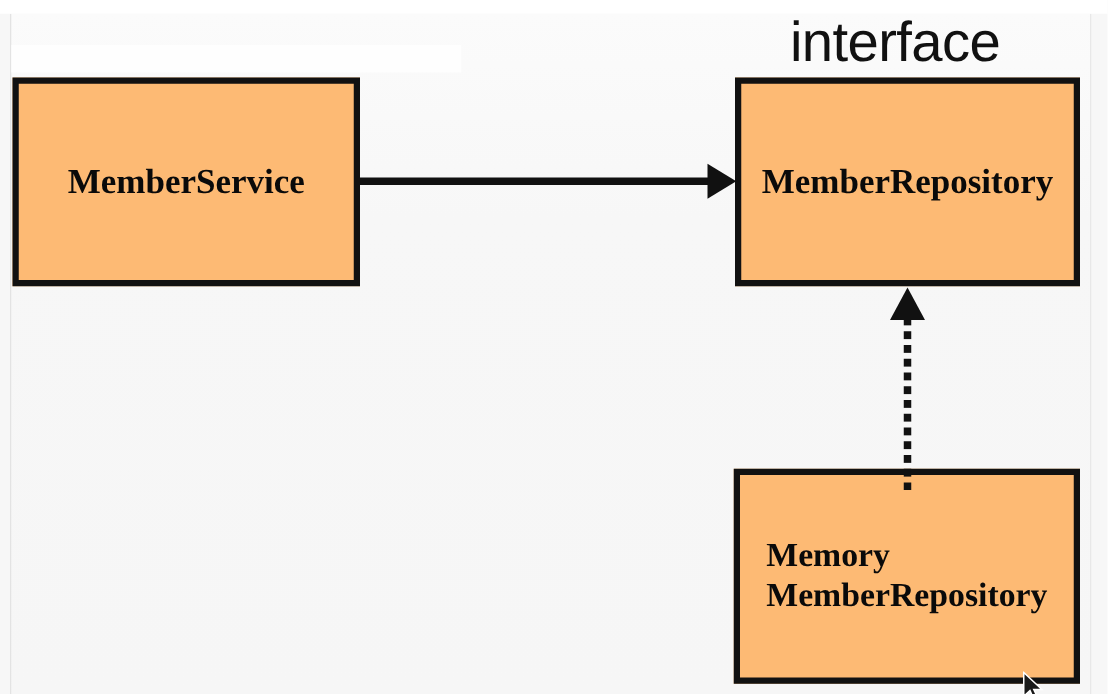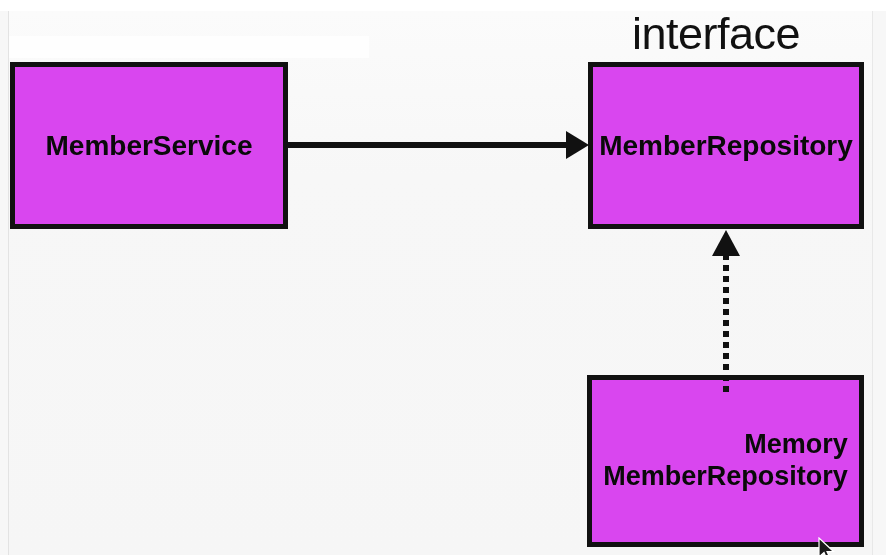--- a/index.html
+++ b/index.html
@@ -51,27 +51,28 @@
     left: 9px;
     top: 25px;
     width: 360px;
     height: 22px;
     background: rgba(255,255,255,0.72);
   }
 
   
   .uml-box {
     position: absolute;
-    background: #d946ef;
+    background: #fdba74;
     border: 5px solid #111111;
     box-sizing: border-box;
     display: flex;
     align-items: center;
     justify-content: center;
-    text-align: right;
+    text-align: left;
+    font-family: Liberation Serif, serif;
   }
   .uml-label {
     font-weight: bold;
     color: #0a0a0a;
     line-height: 1.18;
     white-space: nowrap;
   }
 
   #box-member-service   { left: 10px;  top: 51px;  width: 278px; height: 167px; }
   #box-member-repo      { left: 588px; top: 51px;  width: 276px; height: 167px; }

